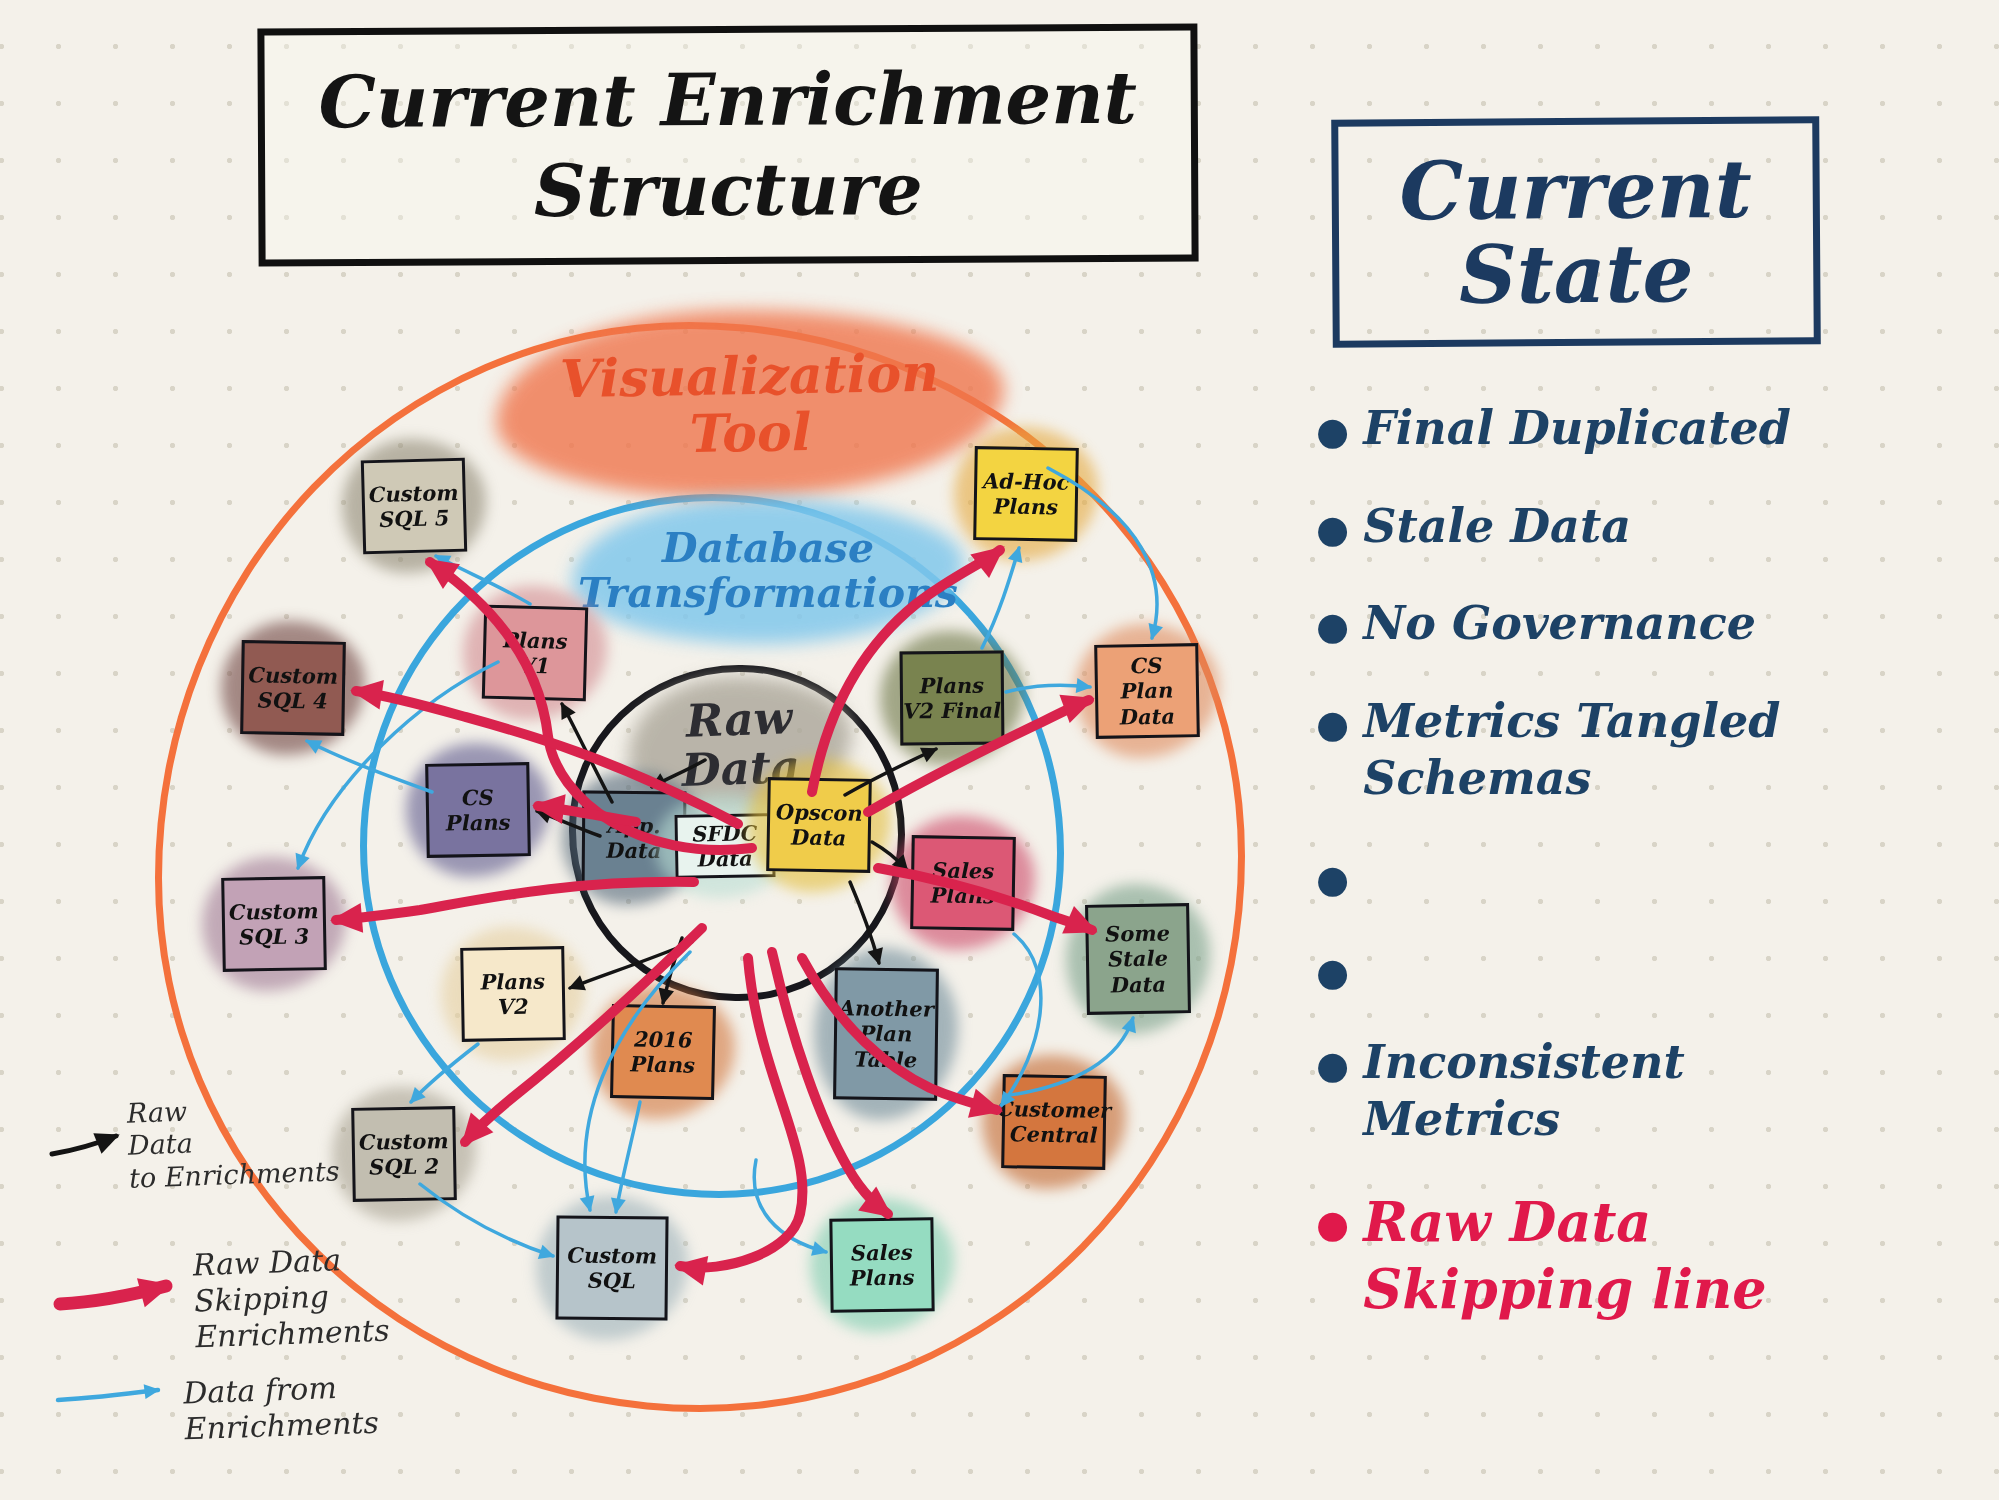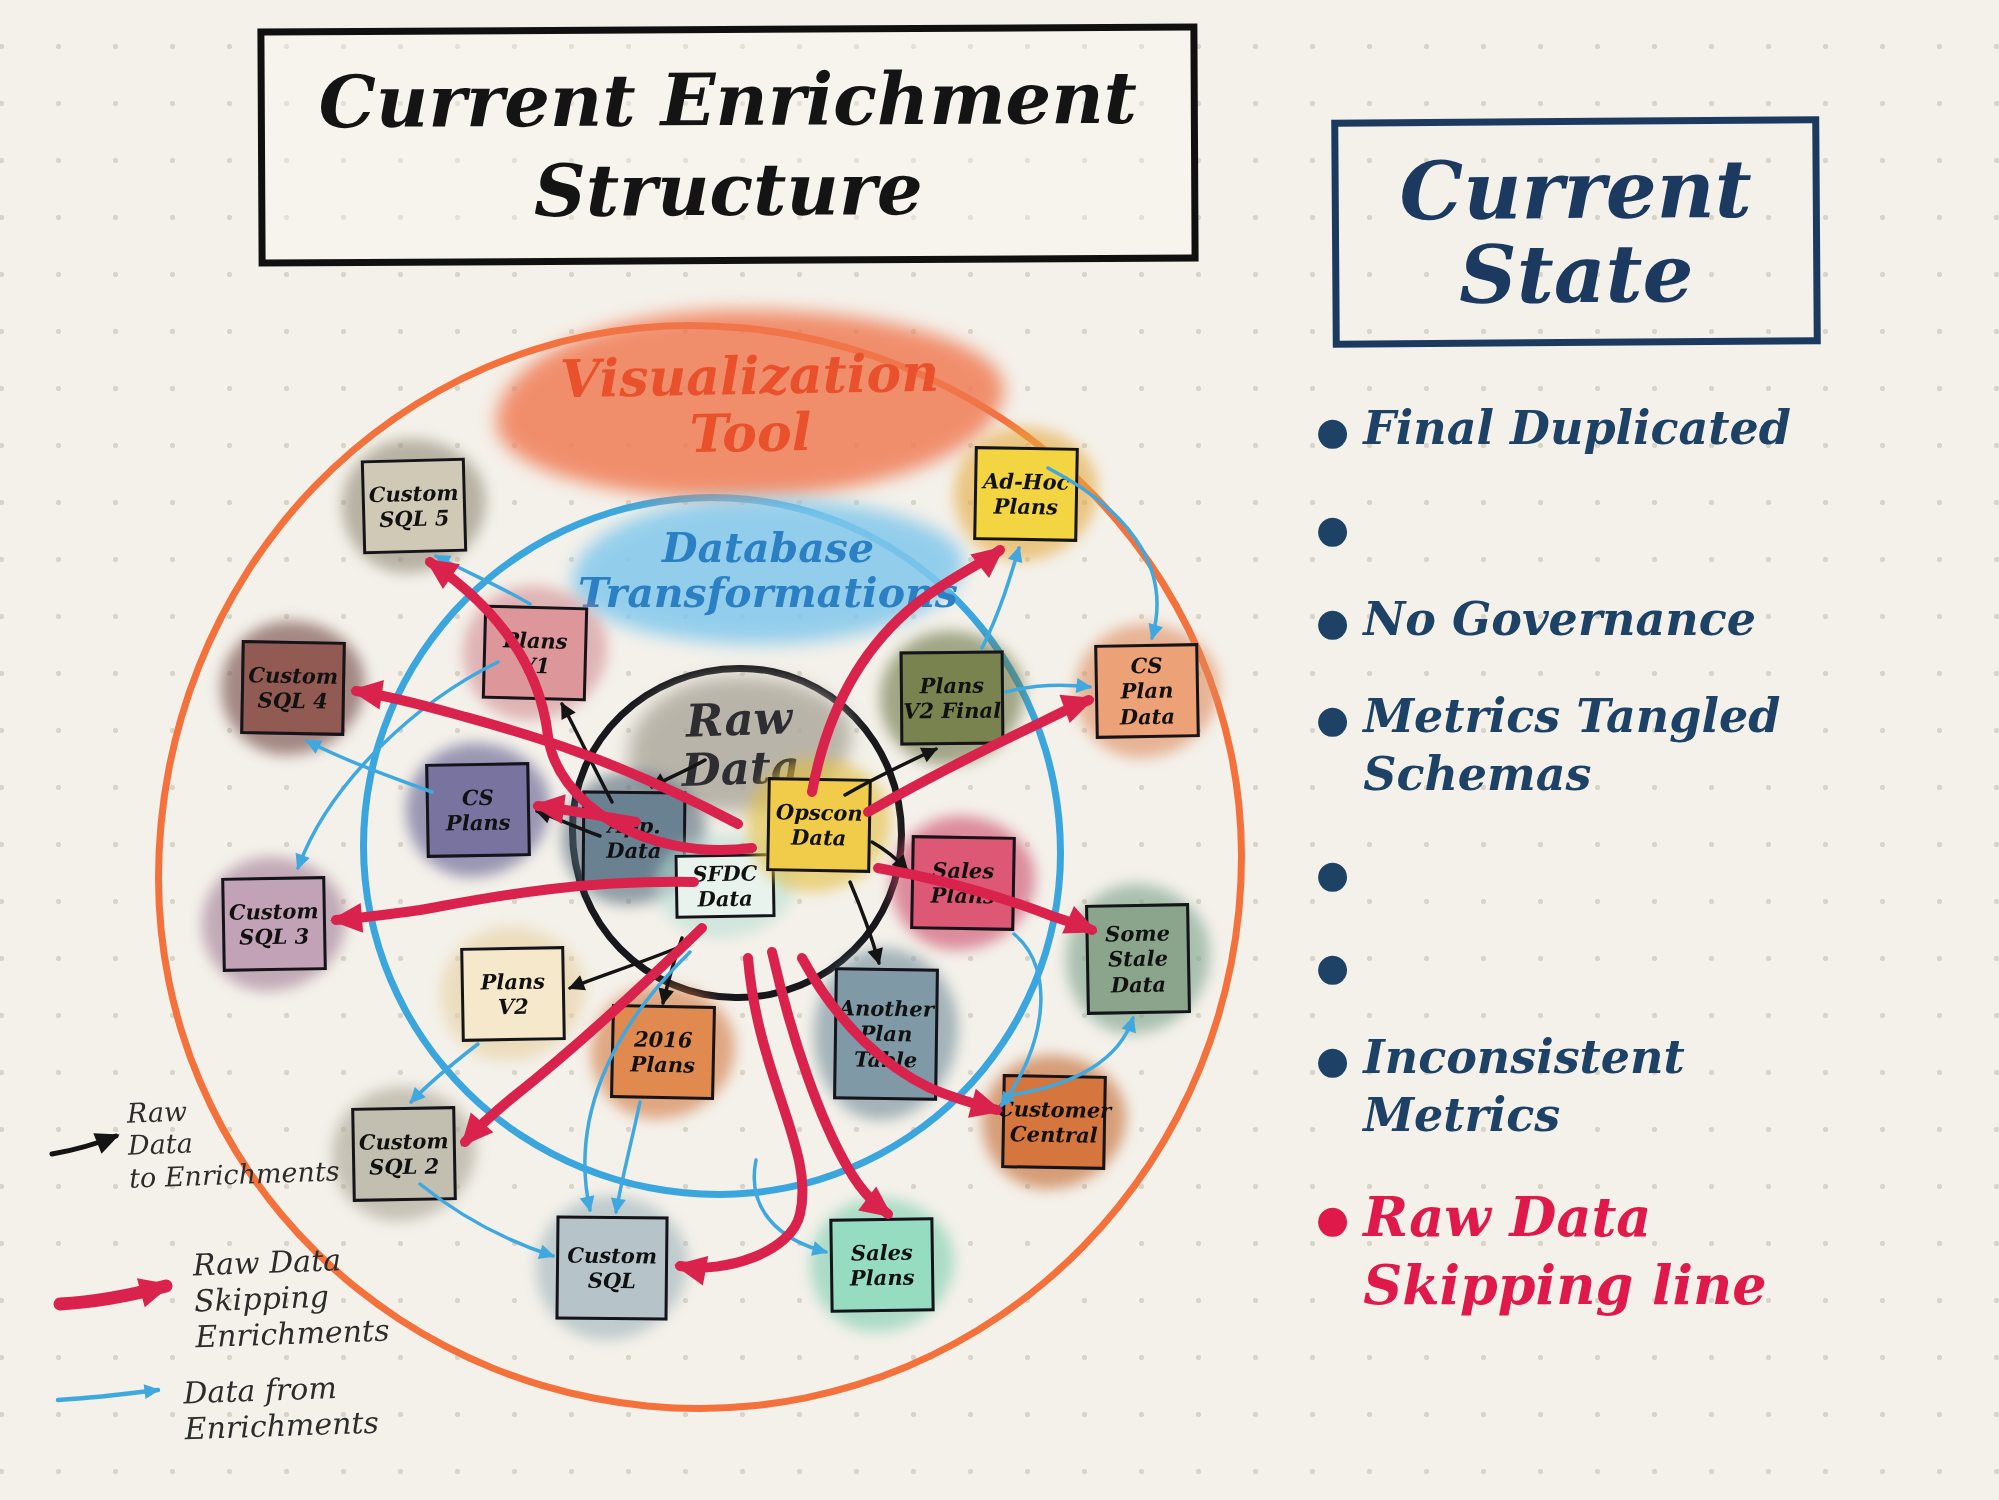--- a/index.html
+++ b/index.html
@@ -120,21 +120,21 @@
 Plans</span>
     </div>
 </div>
 <div class="node" style="left:582px;top:791px;--bg:#6a8191;--sp:#53687a;--rot:.5deg">
   <div class="splotch"></div>
   <div class="nbox">
       <span class="nlabel">App.
 Data</span>
     </div>
 </div>
-<div class="node" style="left:675px;top:854px;width:100px;height:64px;--bg:#e8f3ee;--sp:#b9ded4;--rot:-1deg">
+<div class="node" style="left:675px;top:814px;width:100px;height:64px;--bg:#e8f3ee;--sp:#b9ded4;--rot:-1deg">
   <div class="splotch"></div>
   <div class="nbox">
       <span class="nlabel">SFDC
 Data</span>
     </div>
 </div>
 <div class="node" style="left:767px;top:778px;--bg:#f0cc4a;--sp:#e3be3c;--rot:1deg">
   <div class="splotch"></div>
   <div class="nbox">
       <span class="nlabel">Opscon
@@ -305,20 +305,21 @@
   <div class="state-title">Current
 State</div>
 </div>
 <div class="abs state-list">
   <div class="bullet-item">
     <span class="dot">●</span>
     <span class="btext">Final Duplicated</span>
   </div>
   <div class="bullet-item">
     <span class="dot">●</span>
+    <span class="btext">Stale Data</span>
   </div>
   <div class="bullet-item">
     <span class="dot">●</span>
     <span class="btext">No Governance</span>
   </div>
   <div class="bullet-item">
     <span class="dot">●</span>
     <span class="btext">Metrics Tangled Schemas</span>
   </div>
   <div class="bullet-item">

